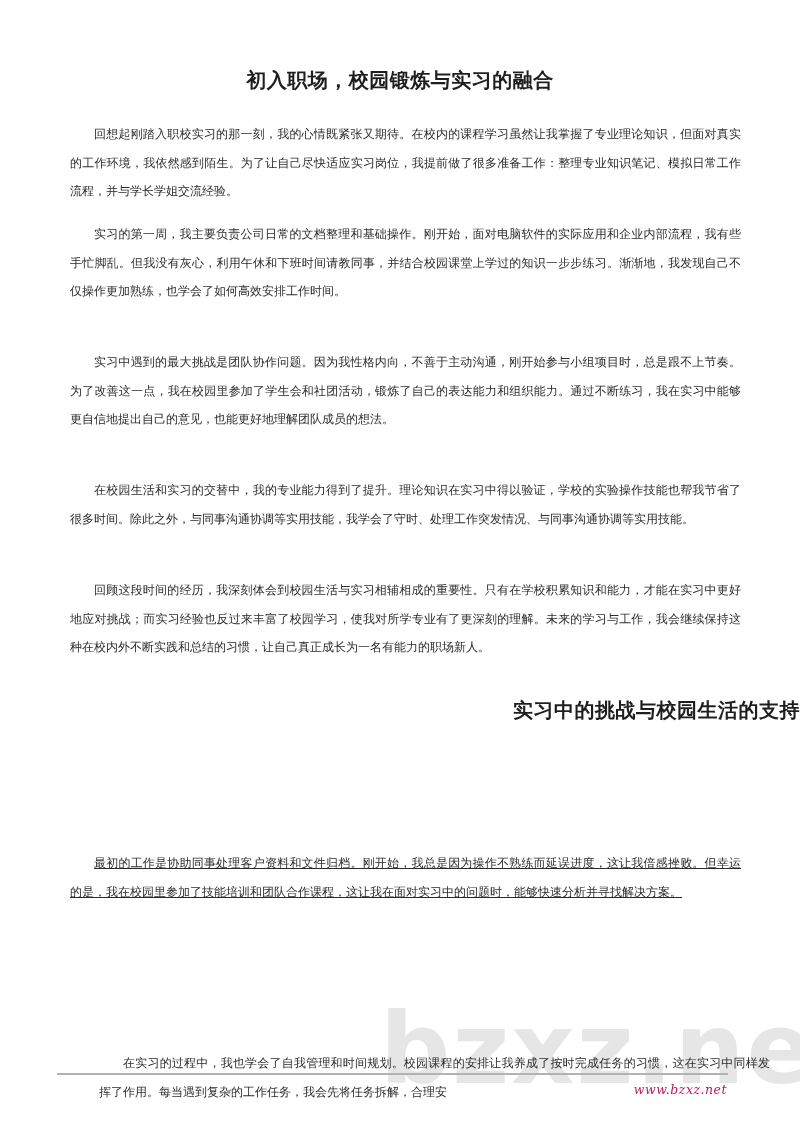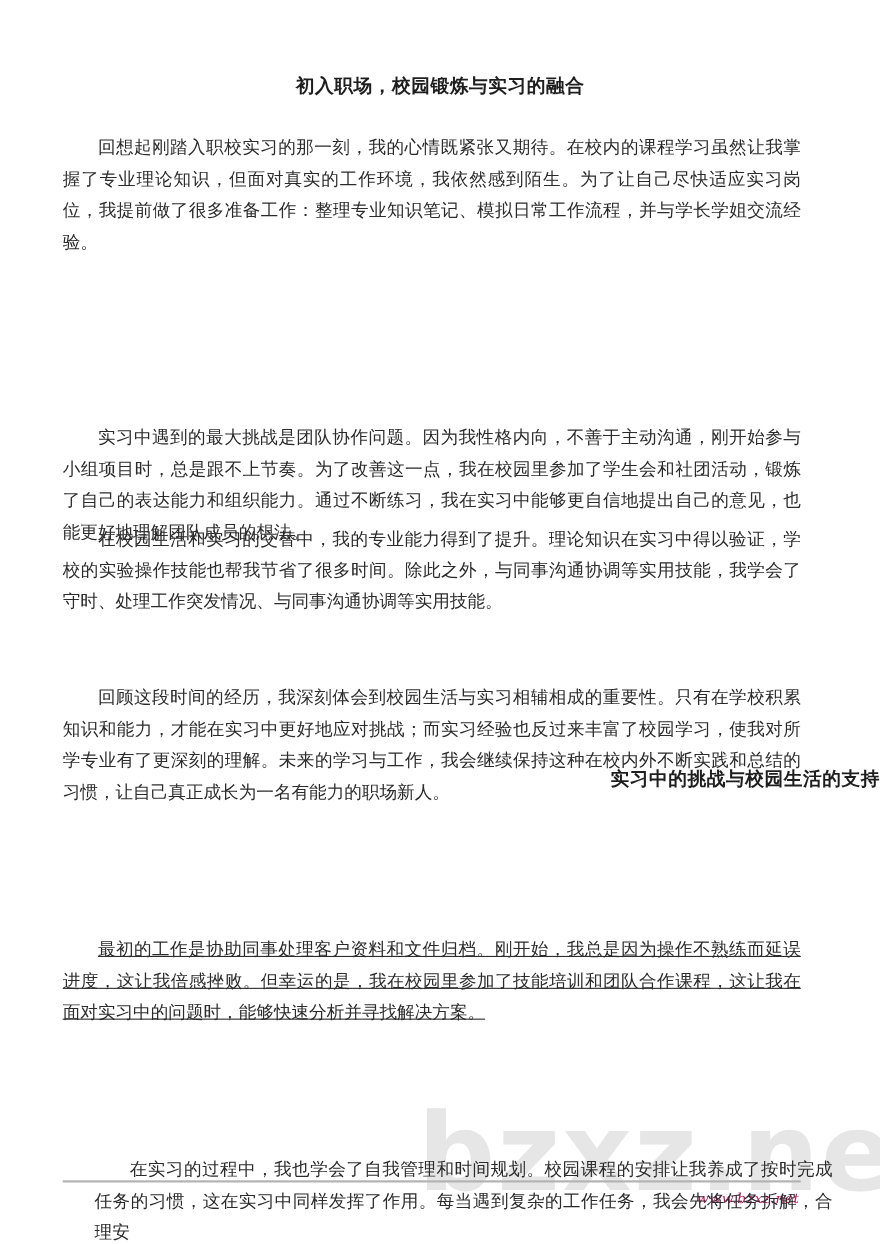--- a/index.html
+++ b/index.html
@@ -1,39 +1,40 @@
 <!DOCTYPE html>
 <html><head>
 <meta charset="utf-8">
 <style>
   html, body { margin: 0; padding: 0; background: #ffffff; }
   body { width: 800px; height: 1131px; position: relative; overflow: hidden; font-family: "DejaVu Serif", "Liberation Serif", serif; color: #2a2a2a; }
   .page { position: absolute; left: 0; top: 0; width: 800px; height: 1131px; }
-  .doc-title { position: absolute; left: 0; width: 800px; text-align: center; font-family: "DejaVu Sans", "Liberation Sans", sans-serif; font-weight: bold; font-size: 17px; color: #1e1e1e; letter-spacing: 0.5px; margin: 0; }
+  .doc-title { position: absolute; left: 0; width: 800px; text-align: center; font-family: "DejaVu Sans", "Liberation Sans", sans-serif; font-weight: bold; font-size: 20px; color: #1e1e1e; letter-spacing: 0.5px; margin: 0; }
   .title-1 { top: 67px; }
   .title-2 { top: 697px; text-align: right; }
-  .para { position: absolute; left: 57px; width: 671px; font-size: 16px; line-height: 28.5px; text-indent: 2em; text-align: justify; margin: 0; color: #2b2b2b; }
+  .para { position: absolute; left: 70px; width: 671px; font-size: 12px; line-height: 28.5px; text-indent: 2em; text-align: justify; margin: 0; color: #2b2b2b; }
   .watermark { position: absolute; left: 380px; top: 1000px; font-family: "DejaVu Sans", "Liberation Sans", sans-serif; font-weight: bold; font-size: 98px; color: #e6e6e6; letter-spacing: 2px; line-height: 1; z-index: 0; user-select: none; }
   .para, .doc-title { z-index: 1; }
   .footer-rule { position: absolute; left: 57px; top: 1073px; width: 671px; height: 2px; background: #b3b3b3; }
   .footer-url { position: absolute; right: 73px; top: 1082px; font-family: "DejaVu Serif", "Liberation Serif", serif; font-style: italic; font-size: 12.5px; color: #be185d; letter-spacing: 0.5px; }
 </style>
 </head>
 <body>
 
 <div class="page">
 
   <div class="watermark">bzxz.net</div>
 
   <h1 class="doc-title title-1">初入职场，校园锻炼与实习的融合</h1>
 
   <p class="para" style="top:120px">回想起刚踏入职校实习的那一刻，我的心情既紧张又期待。在校内的课程学习虽然让我掌握了专业理论知识，但面对真实的工作环境，我依然感到陌生。为了让自己尽快适应实习岗位，我提前做了很多准备工作：整理专业知识笔记、模拟日常工作流程，并与学长学姐交流经验。</p>
-  <p class="para" style="top: 348px; margin-top: 36px;">实习中遇到的最大挑战是团队协作问题。因为我性格内向，不善于主动沟通，刚开始参与小组项目时，总是跟不上节奏。为了改善这一点，我在校园里参加了学生会和社团活动，锻炼了自己的表达能力和组织能力。通过不断练习，我在实习中能够更自信地提出自己的意见，也能更好地理解团队成员的想法。</p>
+  <p class="para" style="top: 220px;">实习的第一周，我主要负责公司日常的文档整理和基础操作。刚开始，面对电脑软件的实际应用和企业内部流程，我有些手忙脚乱。但我没有灰心，利用午休和下班时间请教同事，并结合校园课堂上学过的知识一步步练习。渐渐地，我发现自己不仅操作更加熟练，也学会了如何高效安排工作时间。</p>
+  <p class="para" style="top: 348px;">实习中遇到的最大挑战是团队协作问题。因为我性格内向，不善于主动沟通，刚开始参与小组项目时，总是跟不上节奏。为了改善这一点，我在校园里参加了学生会和社团活动，锻炼了自己的表达能力和组织能力。通过不断练习，我在实习中能够更自信地提出自己的意见，也能更好地理解团队成员的想法。</p>
   <p class="para" style="top: 476px;">在校园生活和实习的交替中，我的专业能力得到了提升。理论知识在实习中得以验证，学校的实验操作技能也帮我节省了很多时间。除此之外，与同事沟通协调等实用技能，我学会了守时、处理工作突发情况、与同事沟通协调等实用技能。</p>
-  <p class="para" style="top: 576px; margin-top: 44px;">回顾这段时间的经历，我深刻体会到校园生活与实习相辅相成的重要性。只有在学校积累知识和能力，才能在实习中更好地应对挑战；而实习经验也反过来丰富了校园学习，使我对所学专业有了更深刻的理解。未来的学习与工作，我会继续保持这种在校内外不断实践和总结的习惯，让自己真正成长为一名有能力的职场新人。</p>
+  <p class="para" style="top: 576px;">回顾这段时间的经历，我深刻体会到校园生活与实习相辅相成的重要性。只有在学校积累知识和能力，才能在实习中更好地应对挑战；而实习经验也反过来丰富了校园学习，使我对所学专业有了更深刻的理解。未来的学习与工作，我会继续保持这种在校内外不断实践和总结的习惯，让自己真正成长为一名有能力的职场新人。</p>
 
   <h1 class="doc-title title-2">实习中的挑战与校园生活的支持</h1>
 
   <p class="para" style="top: 849px; text-decoration: underline;">最初的工作是协助同事处理客户资料和文件归档。刚开始，我总是因为操作不熟练而延误进度，这让我倍感挫败。但幸运的是，我在校园里参加了技能培训和团队合作课程，这让我在面对实习中的问题时，能够快速分析并寻找解决方案。</p>
   <p class="para" style="top: 1049px; margin-left: 29px;">在实习的过程中，我也学会了自我管理和时间规划。校园课程的安排让我养成了按时完成任务的习惯，这在实习中同样发挥了作用。每当遇到复杂的工作任务，我会先将任务拆解，合理安</p>
 
   <div class="footer-rule"></div>
   <div class="footer-url">www.bzxz.net</div>
 </div>
 

